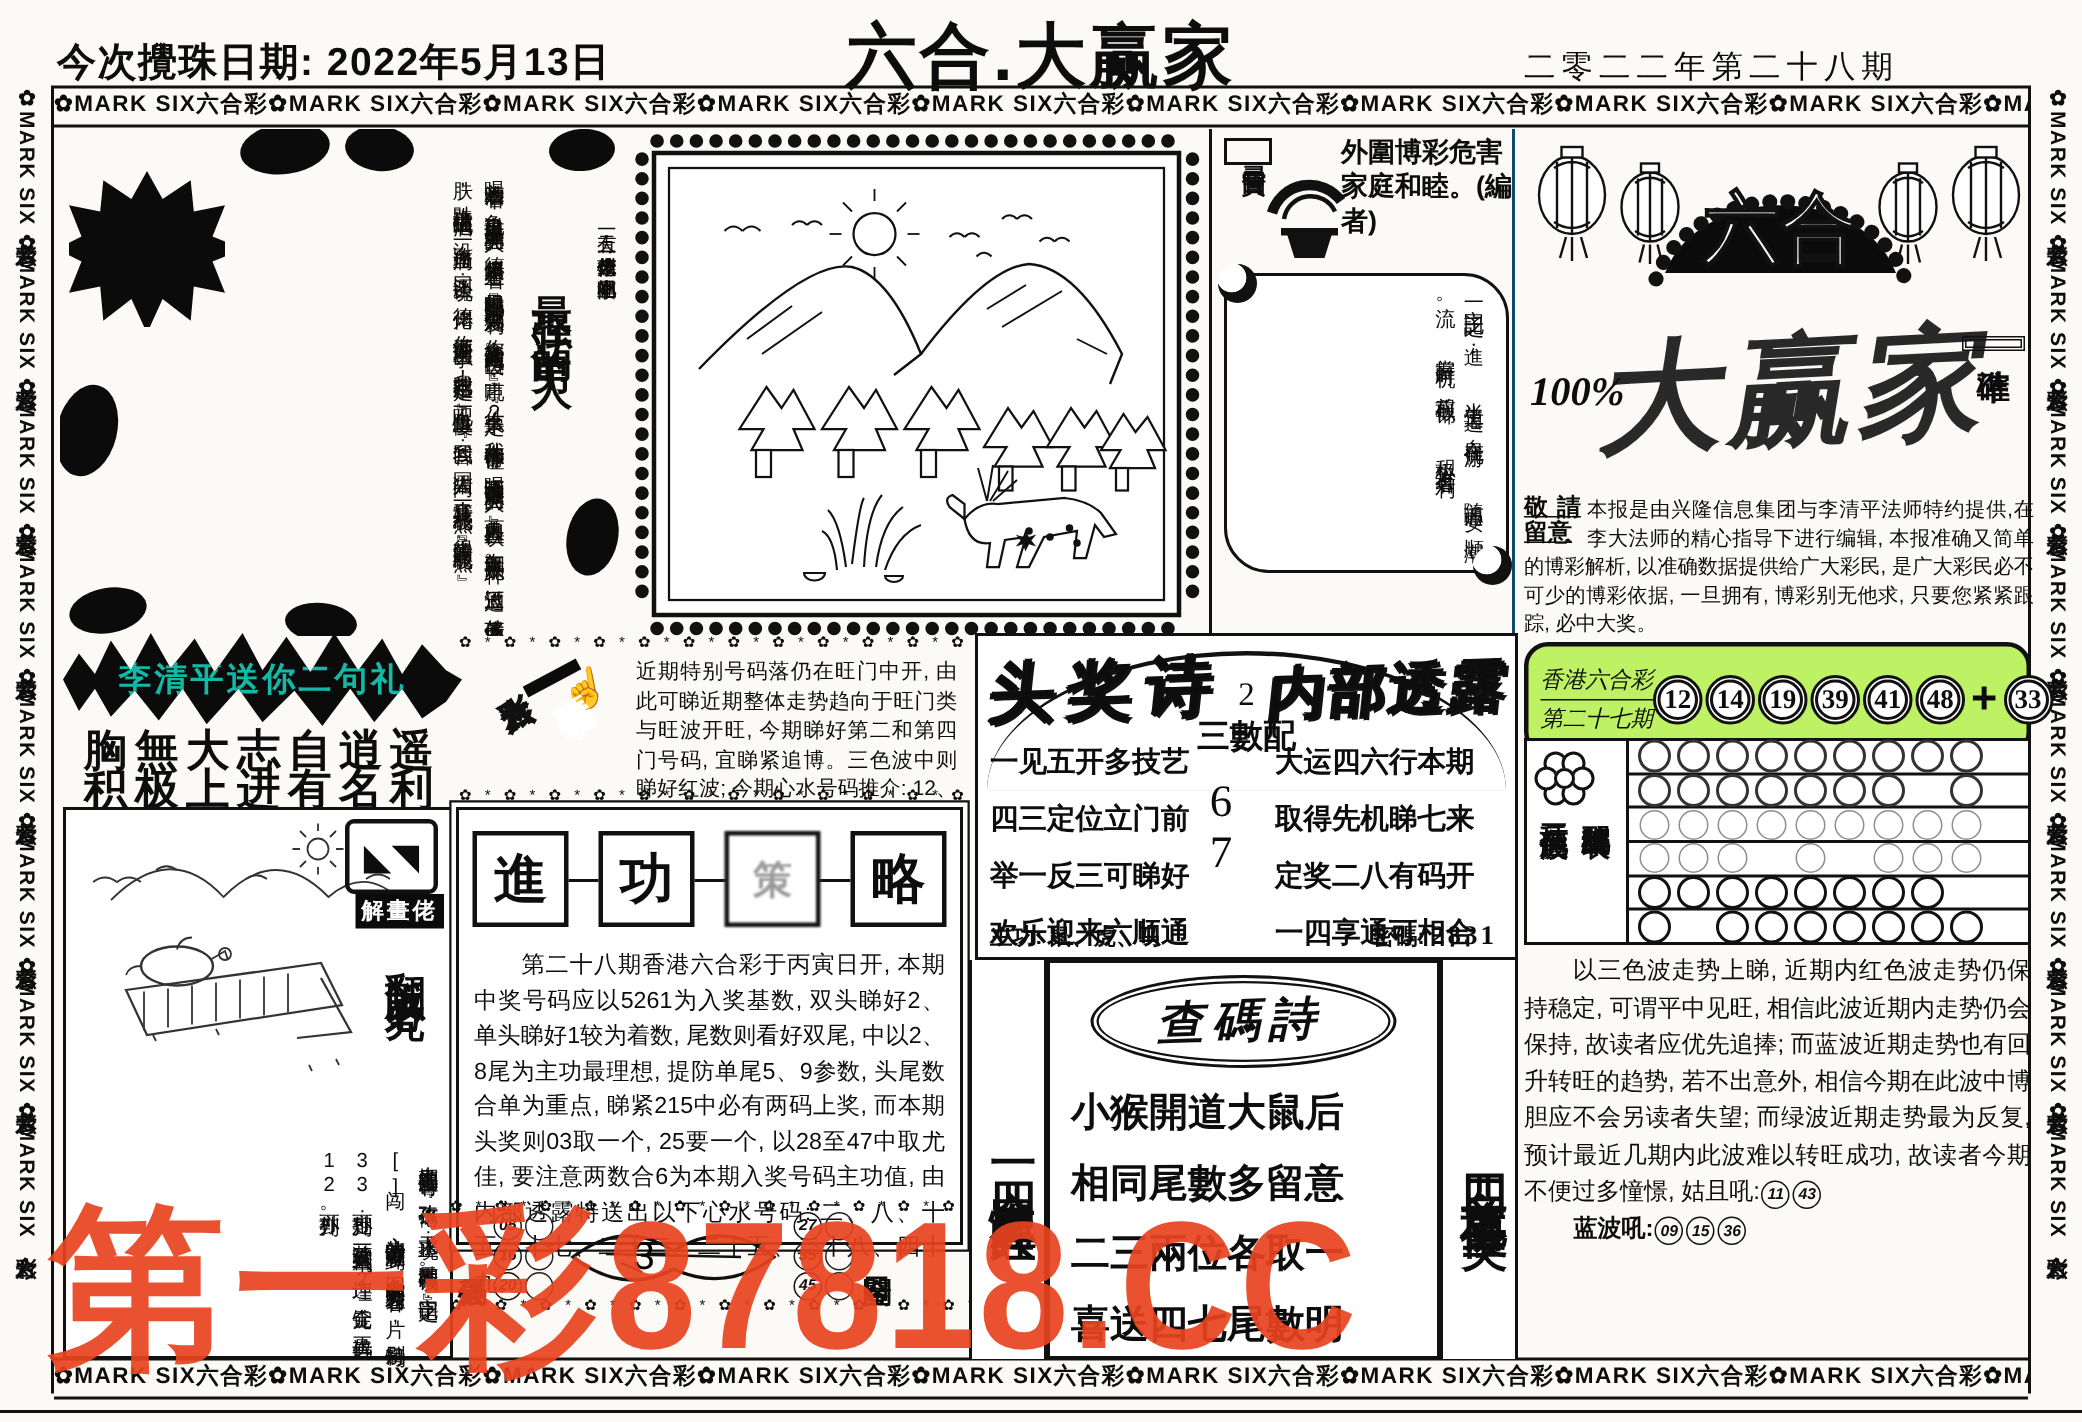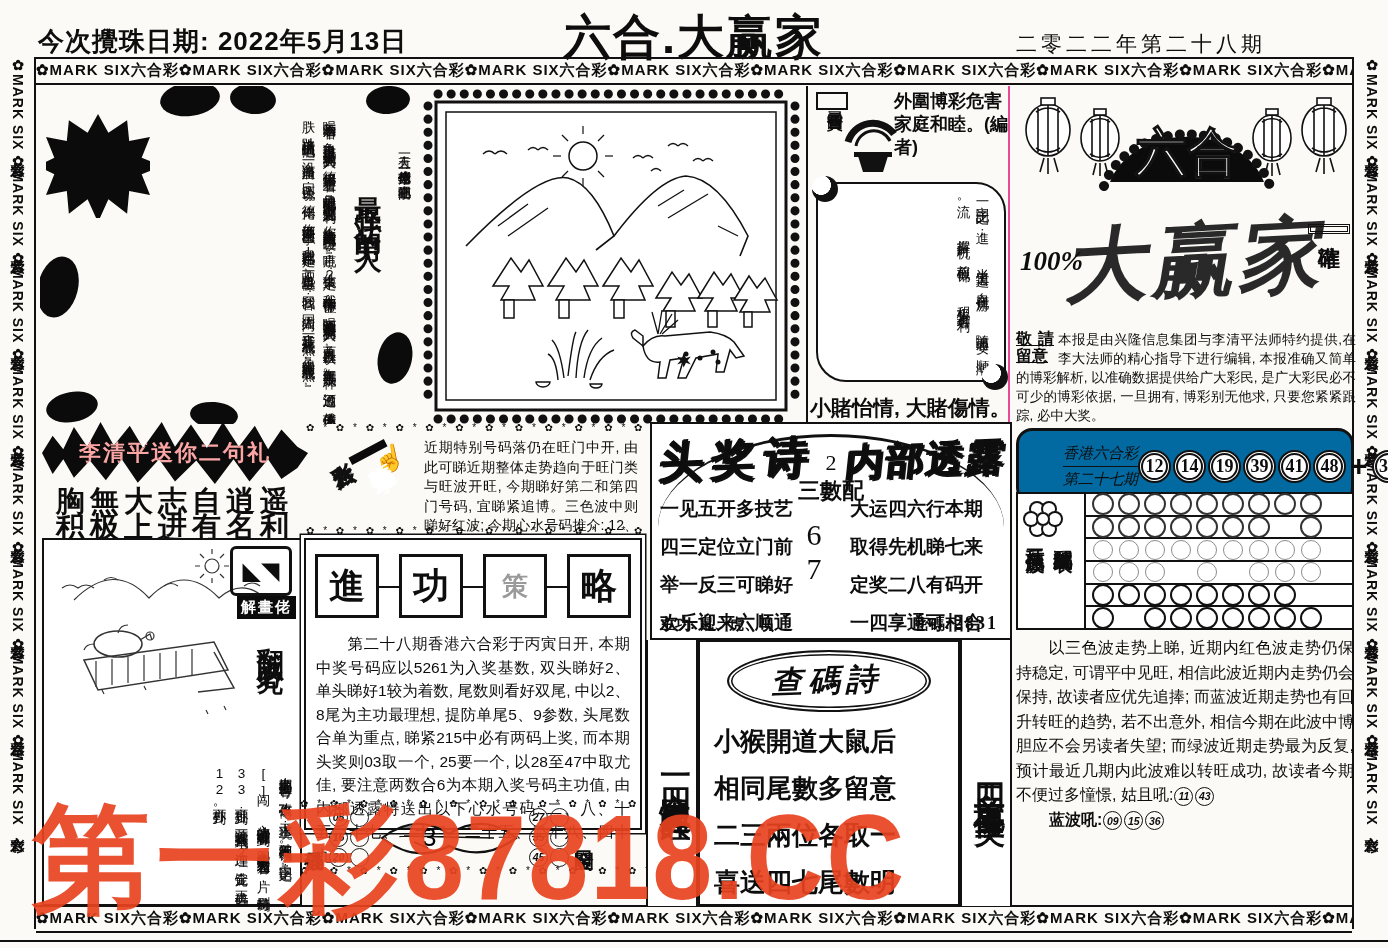--- a/index.html
+++ b/index.html
@@ -27,21 +27,21 @@
   .article-body{position:absolute;right:76px;top:24px;bottom:6px;width:262px;font-size:13.5px;line-height:21px;
                 letter-spacing:1px;}
   .article-intro{position:absolute;right:2px;top:60px;bottom:4px;width:22px;font-size:13px;line-height:20px;}
   .article-head{position:absolute;right:30px;top:90px;font-size:27px;font-weight:bold;letter-spacing:10px;}
   .blob{position:absolute;background:#0b0b0b;border-radius:50%;}
   .sunburst{position:absolute;left:6px;top:28px;width:104px;height:104px;background:#0b0b0b;
             clip-path:polygon(50% 0,60% 18%,78% 6%,80% 26%,100% 22%,92% 42%,112% 50%,92% 58%,100% 78%,80% 74%,78% 96%,60% 82%,50% 104%,40% 82%,22% 96%,20% 74%,0 78%,8% 58%,-8% 50%,8% 42%,0 22%,20% 26%,22% 6%,40% 18%);}
   
   .illus{left:418px;top:86px;width:386px;height:340px;}
   
-  .treasure{left:806px;top:86px;width:204px;height:340px;border-left:2px solid #111;border-right:2px solid #ec4899;padding:4px 6px;}
+  .treasure{left:806px;top:86px;width:204px;height:340px;border-left:2px solid #111;border-right:2px solid #0c4a6e;padding:4px 6px;}
   .t-label{position:absolute;left:8px;top:6px;width:26px;border:2px solid #111;font-size:16px;font-weight:bold;
            text-align:center;padding:4px 1px;letter-spacing:2px;}
   .t-note{position:absolute;left:86px;top:4px;width:116px;font-size:18px;font-weight:bold;line-height:23px;}
   .t-art{position:absolute;left:34px;top:26px;}
   .scroll{position:absolute;left:8px;top:96px;width:186px;height:196px;border:2px solid #111;border-radius:8px 30px 8px 30px;
           background:#fff;}
   .scroll:before,.scroll:after{content:"";position:absolute;width:26px;height:26px;border-radius:50%;
           background:radial-gradient(circle at 35% 35%,#fff 40%,#111 42%);}
   .scroll:before{left:-6px;top:-8px;} .scroll:after{right:-4px;bottom:-10px;}
   .scroll-text{position:absolute;inset:10px 12px;font-family:"Liberation Serif",serif;font-size:13.5px;line-height:19px;
@@ -51,21 +51,21 @@
   .lanterns{left:1014px;top:86px;width:342px;height:112px;}
   .brand{left:1014px;top:198px;width:342px;height:130px;}
   .pct{position:absolute;left:6px;top:48px;font-size:27px;font-style:italic;font-weight:bold;font-family:"Liberation Serif",serif;}
   .callig{position:absolute;left:56px;top:8px;font-size:82px;font-weight:bold;font-family:"Liberation Serif",serif;
           transform:skewX(-12deg) rotate(-3deg);letter-spacing:4px;opacity:.88;}
   .seal{position:absolute;right:6px;top:26px;border:3px double #111;font-size:22px;font-weight:bold;padding:2px 3px;
         writing-mode:vertical-rl;text-orientation:upright;}
   .notice{left:1016px;top:330px;width:340px;height:96px;font-size:13.5px;line-height:19px;text-align:justify;}
   .notice-head{float:left;font-size:16px;font-weight:bold;line-height:17px;margin-right:4px;text-decoration:underline;}
   
-  .results{left:1016px;top:428px;width:338px;height:76px;border:3px solid #111;border-radius:16px;display:flex;align-items:center;background:#0369a1;padding-left:36px;}
+  .results{left:1016px;top:428px;width:338px;height:76px;border:3px solid #111;border-radius:16px;display:flex;align-items:center;background:#bef264;}
   .res-issue{width:92px;font-family:"Liberation Serif",serif;font-size:15px;font-style:italic;padding-left:8px;}
   .res-issue .l1{border-bottom:1.5px solid #111;padding-bottom:3px;margin-bottom:3px;white-space:nowrap;}
   .balls{display:flex;align-items:center;gap:2px;}
   .ball{width:33px;height:33px;border:5px double #111;border-radius:50%;display:inline-flex;align-items:center;justify-content:center;
         font-size:18px;font-weight:bold;background:#fff;box-sizing:border-box;font-family:"Liberation Serif",serif;}
   .plus{font-size:30px;font-weight:bold;margin:0 2px;}
   
   .wave{left:1016px;top:492px;width:338px;height:138px;border:2.5px solid #111;display:flex;background:#fff;}
   .wave-label{width:66px;border-right:2px solid #111;position:relative;}
   .flower{position:absolute;left:18px;top:6px;width:10px;height:10px;border:2px solid #111;border-radius:50%;
@@ -77,21 +77,21 @@
   .wave-grid{flex:1;display:flex;flex-direction:column;}
   .wrow{flex:1;display:flex;align-items:center;border-bottom:2px solid #111;padding:0 4px;}
   .wrow:last-child{border-bottom:none;}
   .wc{width:26px;height:19px;display:inline-flex;align-items:center;justify-content:center;}
   .wc i{width:18px;height:18px;border-radius:50%;display:block;}
   .wc.on.bold i{border:2.2px solid #111;} .wc.on.mid i{border:2px solid #333;} .wc.on.light i{border:1.6px solid #8d8d8d;}
   
   .burst-wrap{left:42px;top:422px;width:266px;height:116px;}
   .burst{position:absolute;left:0;top:0;width:266px;height:62px;background:#0b0b0b;display:flex;align-items:center;justify-content:center;
          clip-path:polygon(0 50%,4% 22%,8% 44%,12% 8%,17% 40%,22% 0,27% 38%,33% 6%,38% 42%,45% 0,50% 40%,56% 4%,62% 42%,68% 0,74% 40%,80% 6%,85% 44%,90% 12%,96% 40%,100% 50%,96% 74%,90% 92%,85% 60%,78% 96%,72% 60%,65% 100%,58% 62%,50% 96%,44% 60%,36% 98%,30% 60%,24% 94%,18% 62%,12% 90%,8% 60%,4% 84%);}
-  .burst span{color:#fca5a5;font-size:22px;font-weight:bold;letter-spacing:2px;}
+  .burst span{color:#14b8a6;font-size:22px;font-weight:bold;letter-spacing:2px;}
   .couplet{position:absolute;left:0;top:66px;width:266px;text-align:center;font-family:"Liberation Serif",serif;
            font-size:29px;font-weight:bold;letter-spacing:5px;line-height:26px;white-space:nowrap;}
   
   .flowerbox:before,.flowerbox:after{content:"✿ * ✿ * ✿ * ✿ * ✿ * ✿ * ✿ * ✿ * ✿ * ✿ * ✿ * ✿ * ✿ * ✿";
      position:absolute;left:0;right:0;font-size:10px;letter-spacing:3px;white-space:nowrap;overflow:hidden;text-align:center;}
   .flowerbox:before{top:-2px;} .flowerbox:after{bottom:-2px;}
   .special{left:306px;top:424px;width:342px;height:110px;}
   .special .stamp{position:absolute;left:8px;top:18px;width:120px;height:82px;}
   .stamp .s1{position:absolute;left:34px;top:6px;transform:rotate(-28deg);font-size:24px;font-weight:bold;letter-spacing:1px;
              background:#0b0b0b;color:#fff;padding:2px 4px;writing-mode:vertical-rl;text-orientation:upright;}
@@ -268,21 +268,20 @@
         <path d="M6 30 A26 26 0 0 1 52 22" fill="none" stroke="#111" stroke-width="7"></path>
         <path d="M14 34 A18 18 0 0 1 48 29" fill="none" stroke="#111" stroke-width="3"></path>
         <path d="M16 44 h30 l-5 16 h-20 z" fill="#111"></path>
         <rect x="12" y="40" width="38" height="5" fill="#111"></rect>
       </svg>
     </div>
     <div class="t-note">外圍博彩危害家庭和睦。(編者)</div>
     <div class="scroll">
       <div class="scroll-text">一字記之曰:進: 半生逍遥,自在优游; 隨遇而安,順潮流。 掌握时机,前程似锦; 积极上进有名利。</div>
     </div>
-    <div class="t-foot">小賭怡情, 大賭傷情。</div>
   </div>
 
   <div class="panel lanterns">
     <svg width="342" height="112" viewBox="0 0 342 112">
       <g>
         <path d="M96 96 A80 62 0 0 1 250 96" fill="#0b0b0b"></path>
         <path d="M90 100 A86 70 0 0 1 256 100" fill="none" stroke="#111" stroke-width="10" stroke-dasharray="0.1 12" stroke-linecap="round"></path>
       </g>
       <g stroke="#111" stroke-width="1.6" fill="#fff">
         <ellipse cx="34" cy="44" rx="22" ry="26"></ellipse>

